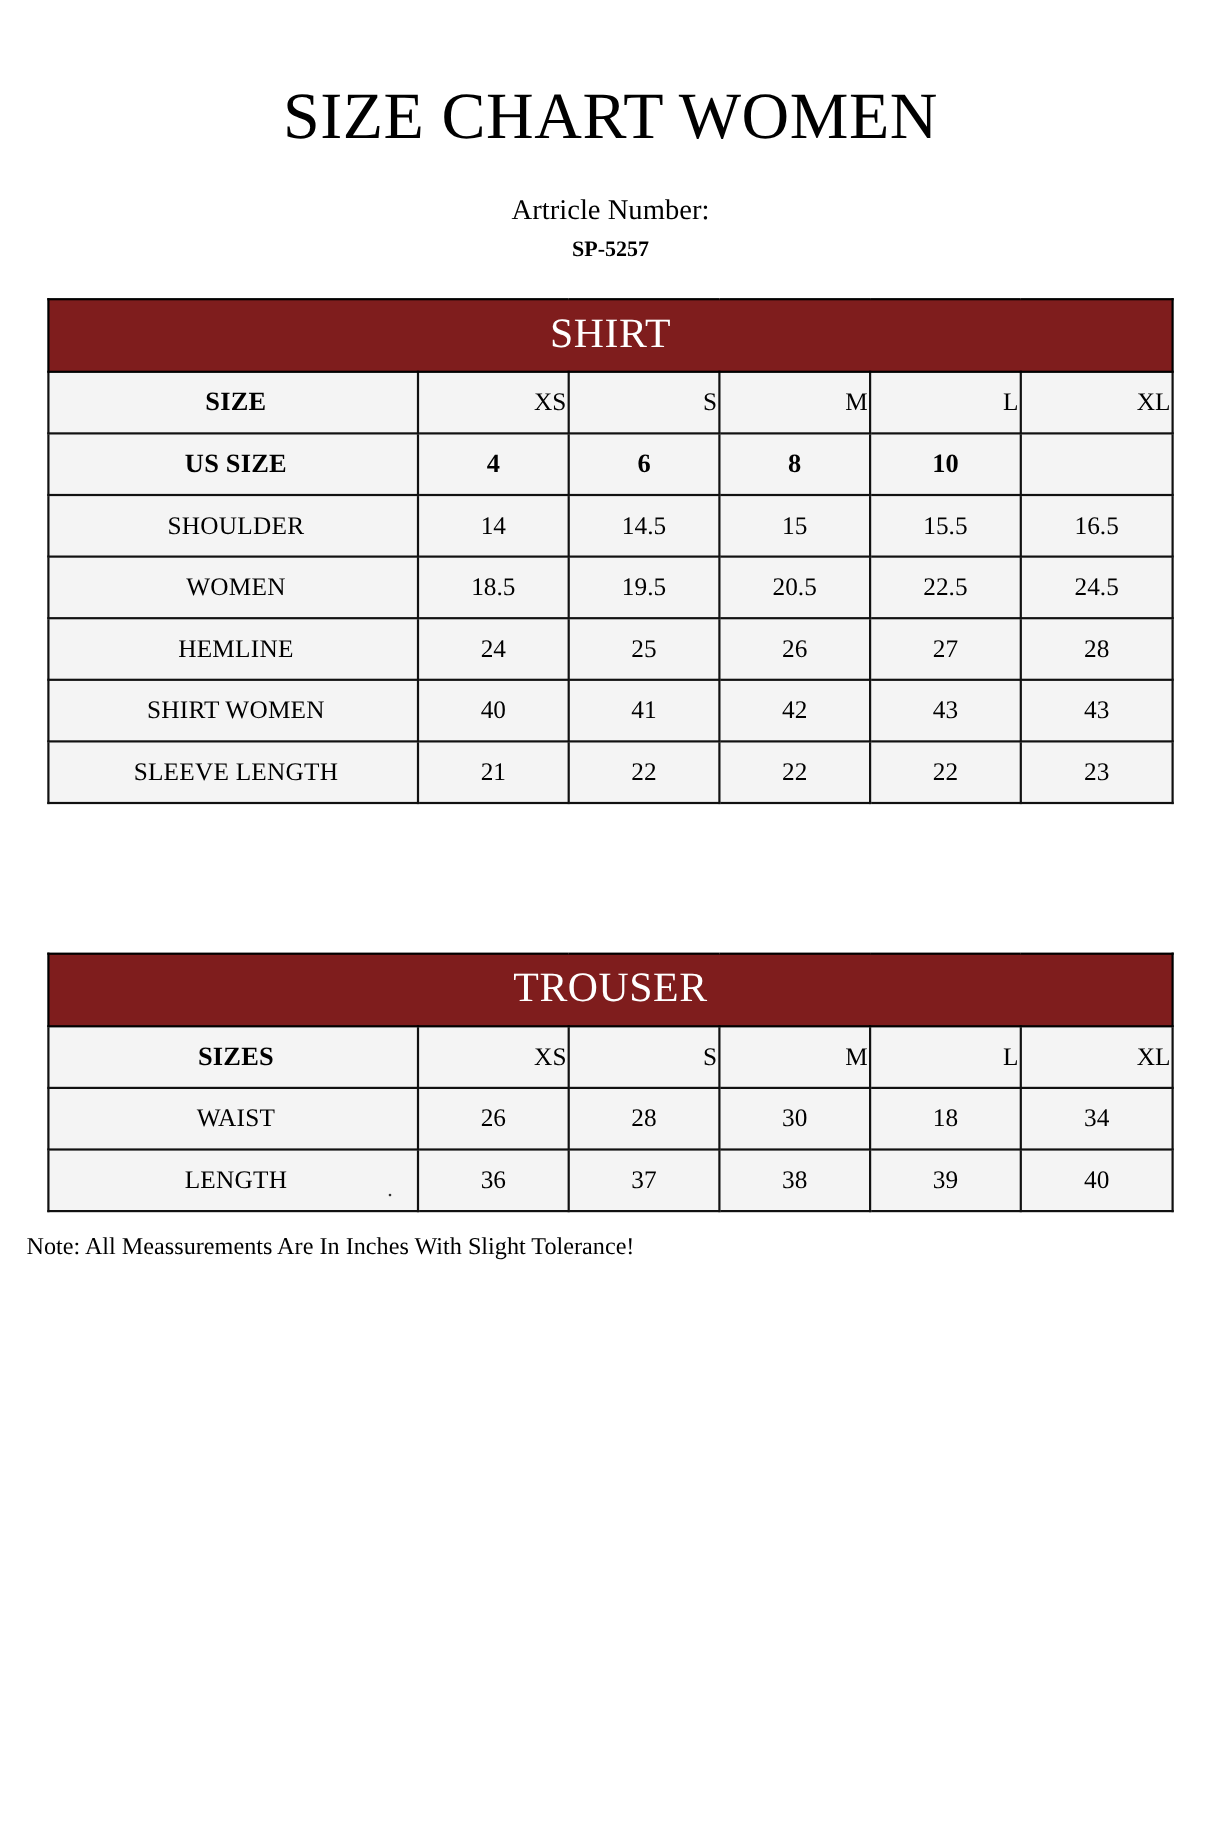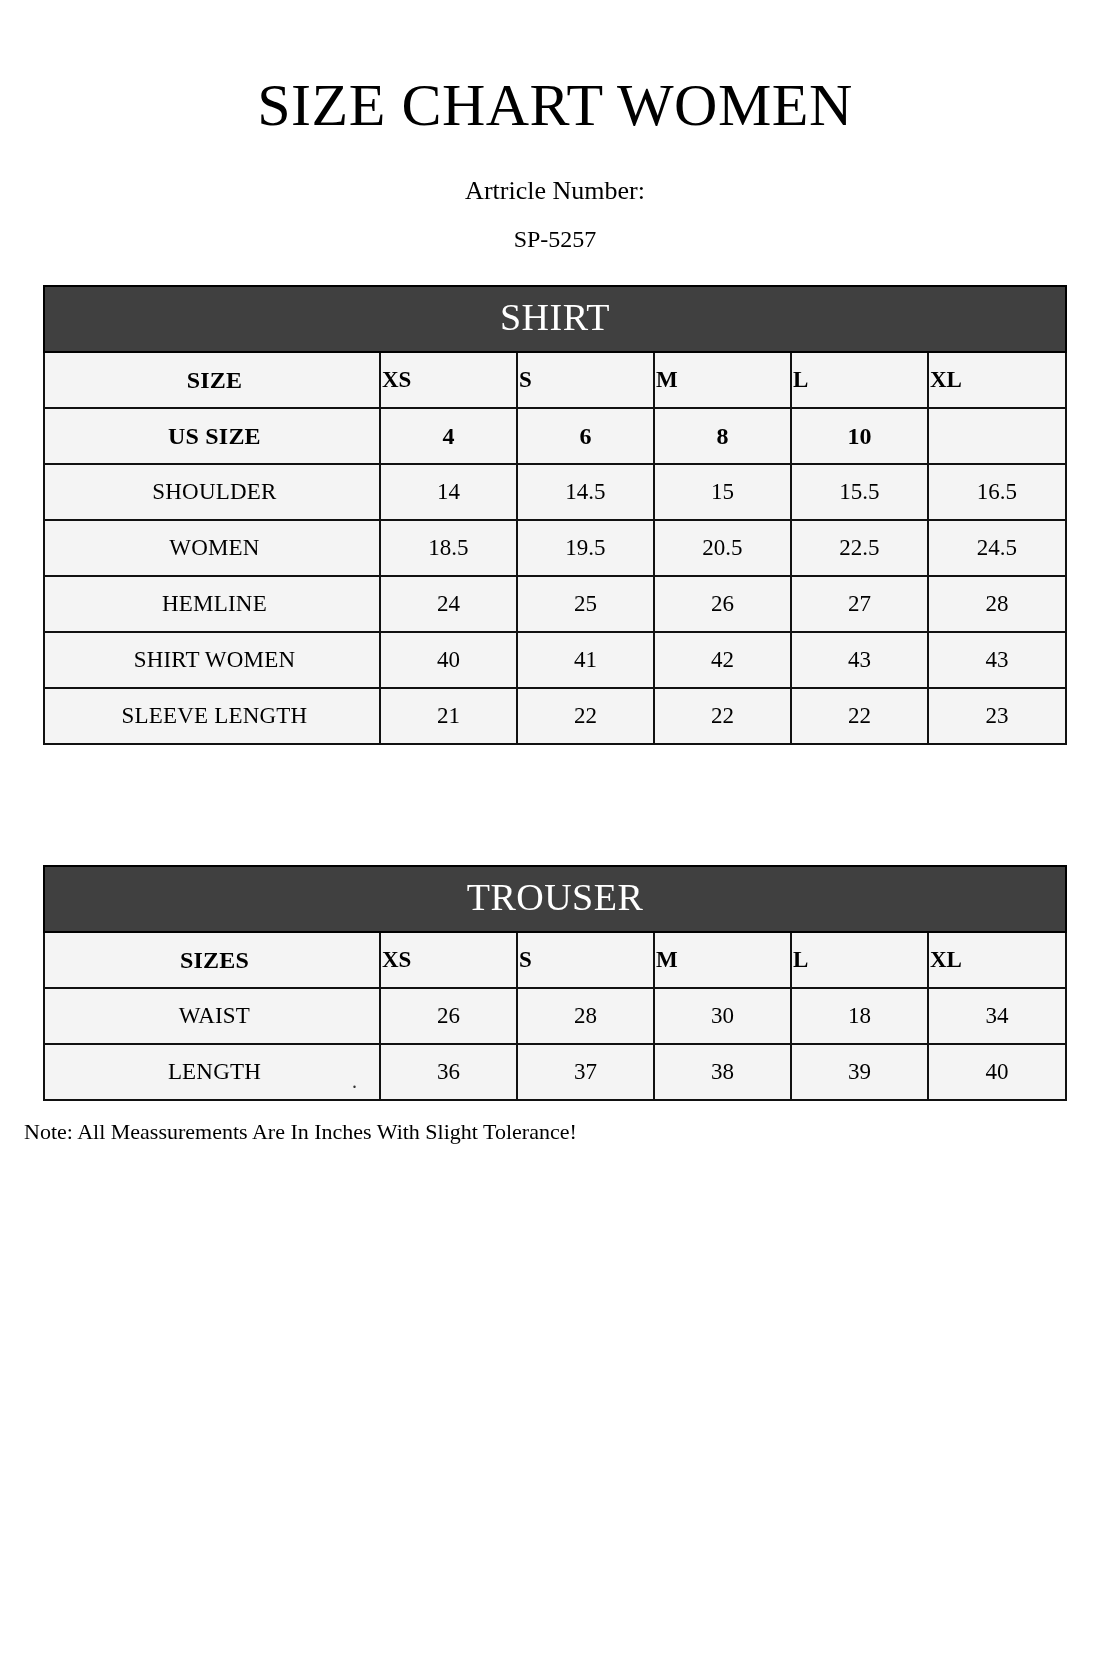--- a/index.html
+++ b/index.html
@@ -31,38 +31,38 @@
     font-family: "Liberation Serif", serif;
   }
   .article-label {
     text-align: center;
     font-size: 26px;
     margin-top: 38px;
     font-weight: 400;
   }
   .article-number {
     text-align: center;
-    font-size: 24px;
-    font-weight: normal;
-    margin-top: 20px;
+    font-size: 20px;
+    font-weight: bold;
+    margin-top: 10px;
   }
   table.size-table {
     border-collapse: collapse;
     width: 1022px;
     margin: 0 auto;
     table-layout: fixed;
   }
   table.shirt-table {
     margin-top: 32px;
   }
   table.trouser-table {
-    margin-top: 0;
+    margin-top: 15px;
   }
   .band-row th {
-    background: #404040;
+    background: #7f1d1d;
     color: #ffffff;
     font-size: 38px;
     font-weight: 400;
     text-align: center;
     padding: 8px 0 12px 0;
     border: 2px solid #000000;
     letter-spacing: 0.5px;
   }
   table.size-table td, table.size-table th.cell {
     border: 2px solid #111111;
@@ -82,22 +82,22 @@
   }
   .val-cell {
     text-align: center;
     font-weight: normal;
   }
   .val-cell.bold {
     font-weight: bold;
     font-size: 24px;
   }
   .header-size-cell {
-    text-align: left;
-    font-weight: bold;
+    text-align: right;
+    font-weight: normal;
     font-size: 25px;
   }
   .spacer {
     height: 120px;
   }
   .dot {
     position: absolute;
     left: 352px;
     top: 1070px;
     font-size: 20px;

